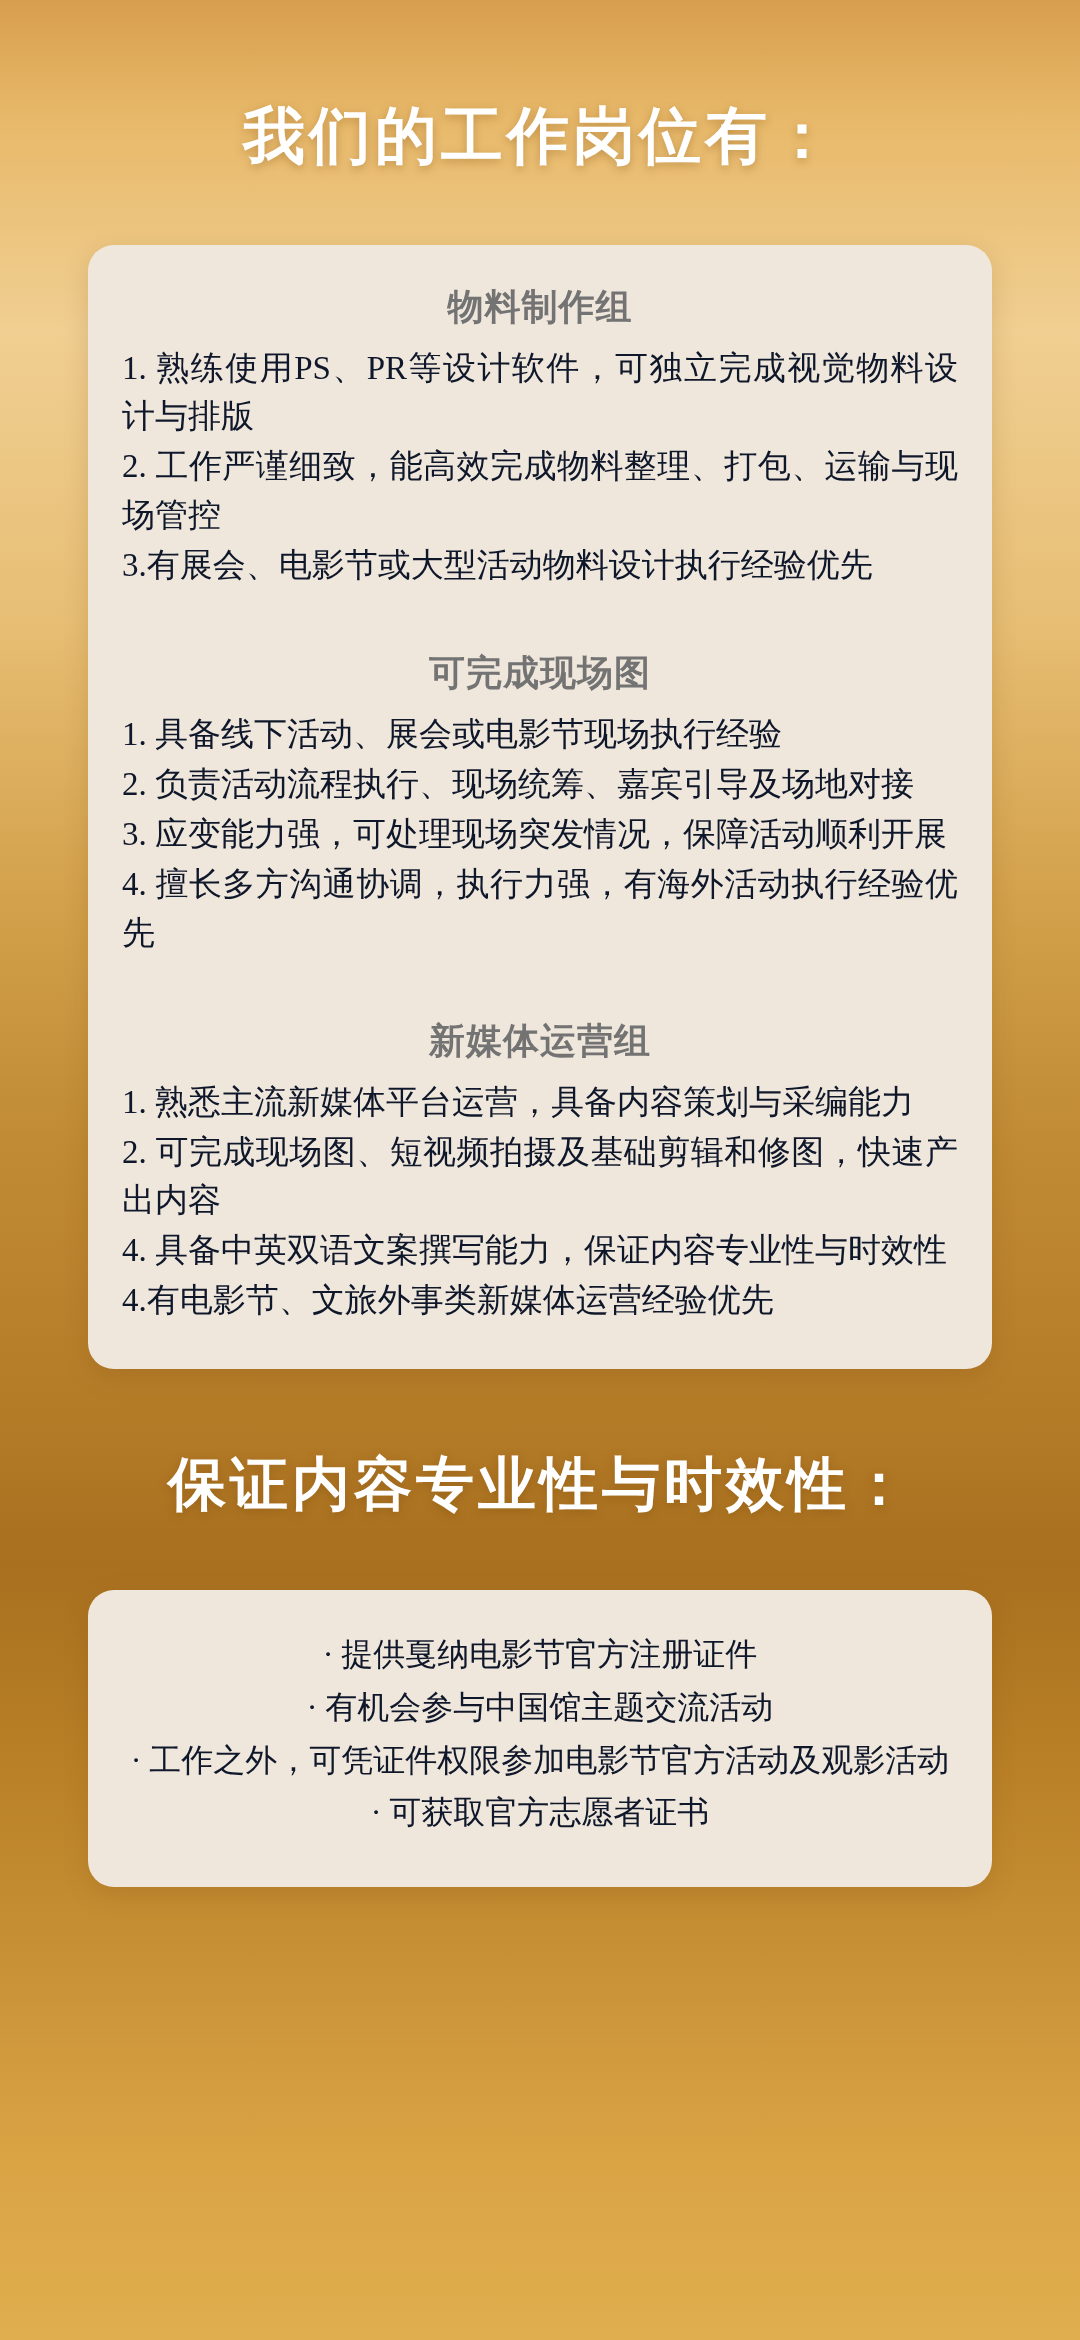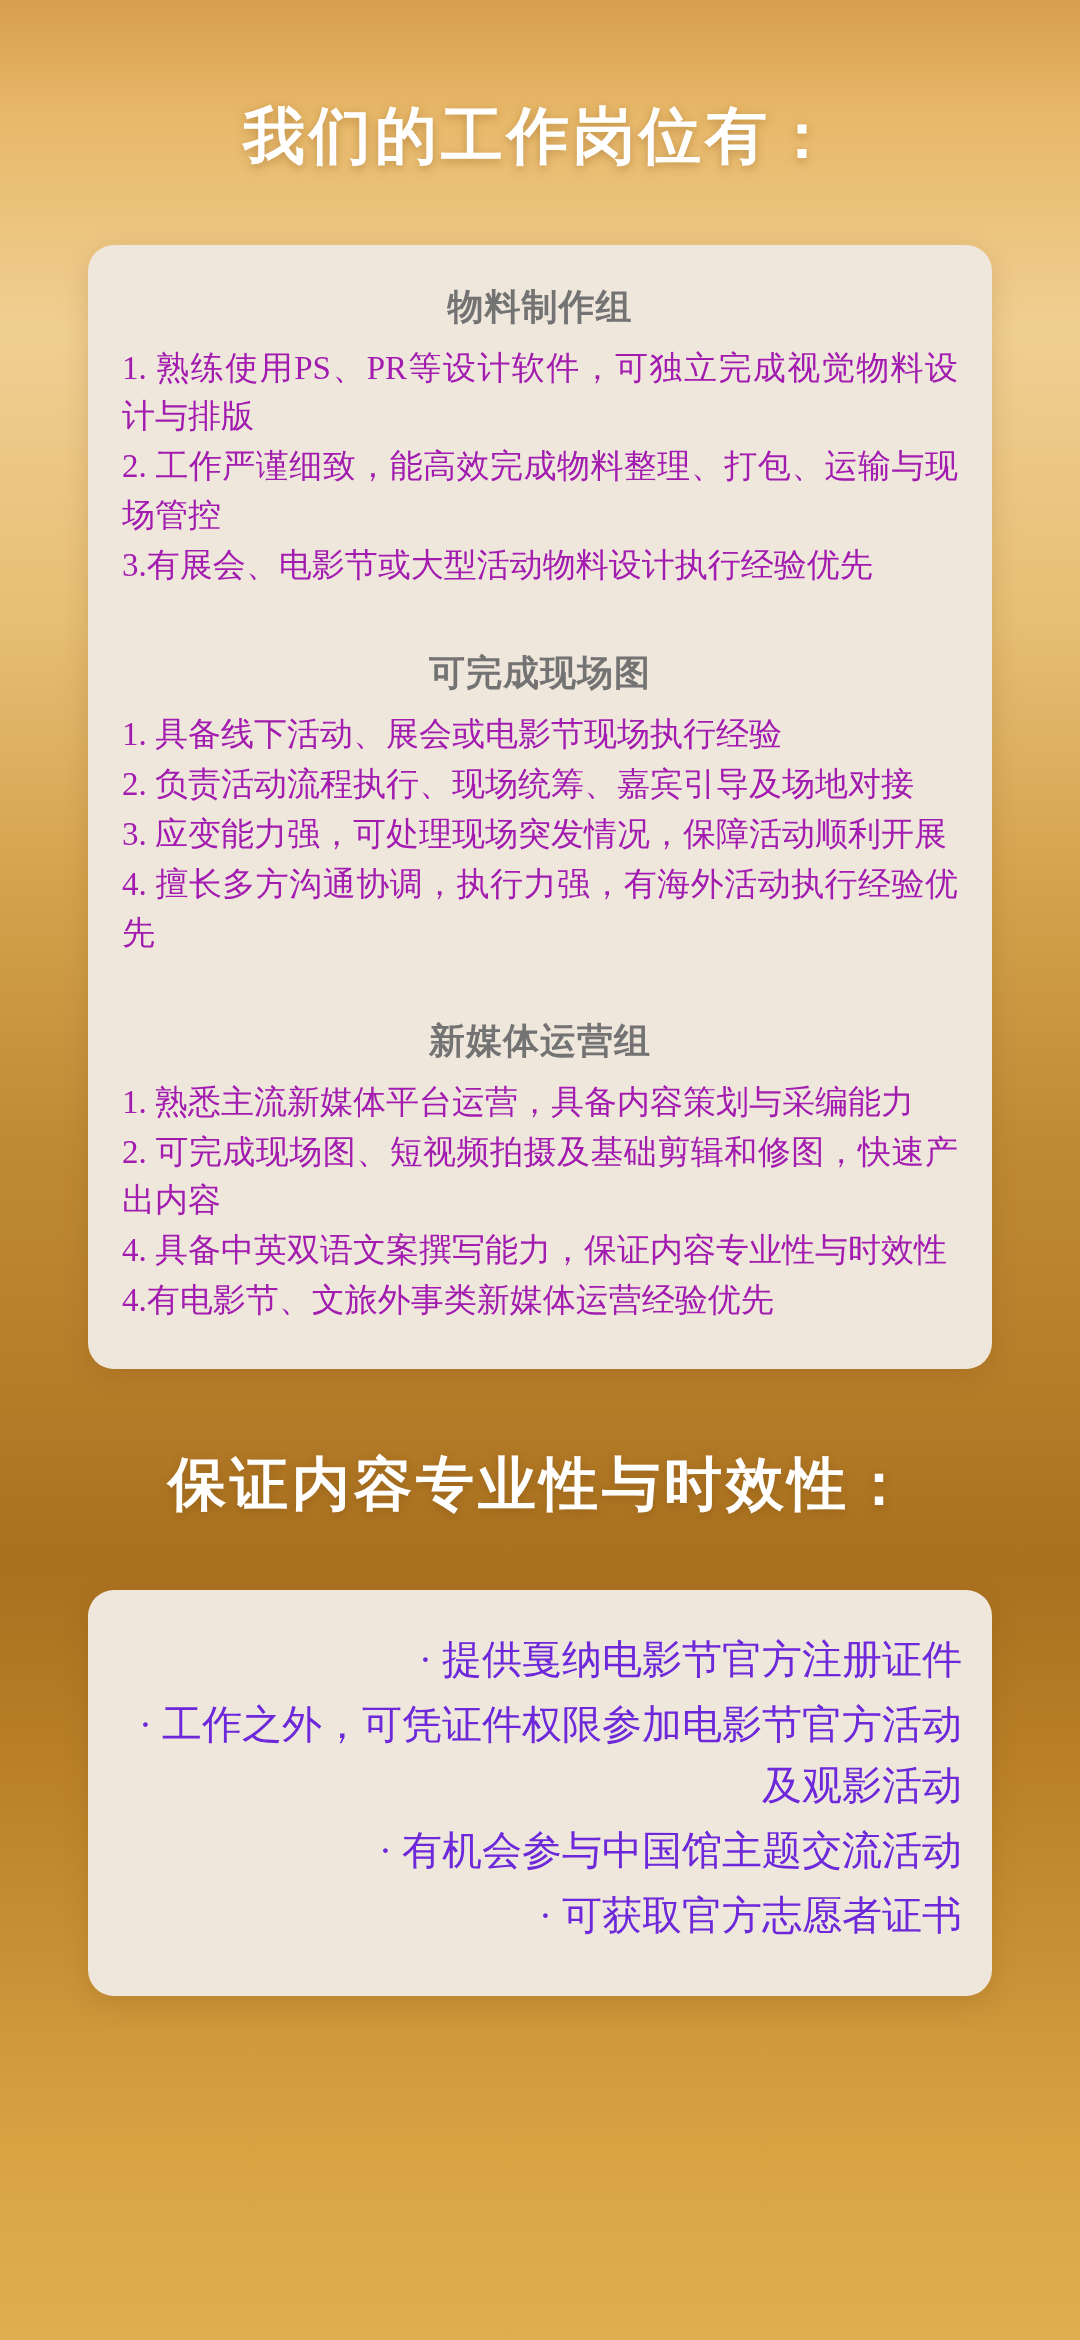--- a/index.html
+++ b/index.html
@@ -91,36 +91,36 @@
 
   .group-items {
     margin: 0;
     padding: 0;
     list-style: none;
   }
 
   .group-items li {
     font-size: 33px;
     line-height: 1.46;
-    color: #a21caf;
+    color: #0f172a;
     padding: 0 10px;
     margin-bottom: 2px;
     text-align: justify;
   }
 
   .moment-items {
     margin: 0;
     padding: 0;
     list-style: none;
   }
   .moment-items li {
-    font-size: 40px;
+    font-size: 32px;
     line-height: 1.52;
-    color: #6d28d9;
-    text-align: right;
+    color: #0f172a;
+    text-align: center;
     margin-bottom: 4px;
   }
 
   .spacer-md {
     height: 34px;
   }
 
   .bottom-gap {
     height: 30px;
   }
@@ -167,21 +167,21 @@
       </ul>
     </div>
 
   </div>
 
   <h1 class="section-title" id="moments-title">保证内容专业性与时效性：</h1>
 
   <div class="card" id="moments-card">
     <ul class="moment-items">
       <li>· 提供戛纳电影节官方注册证件</li>
+      <li>· 有机会参与中国馆主题交流活动</li>
       <li>· 工作之外，可凭证件权限参加电影节官方活动及观影活动</li>
-      <li>· 有机会参与中国馆主题交流活动</li>
       <li>· 可获取官方志愿者证书</li>
     </ul>
   </div>
 
   <div class="bottom-gap"></div>
 
 </div>
 
 </body></html>

